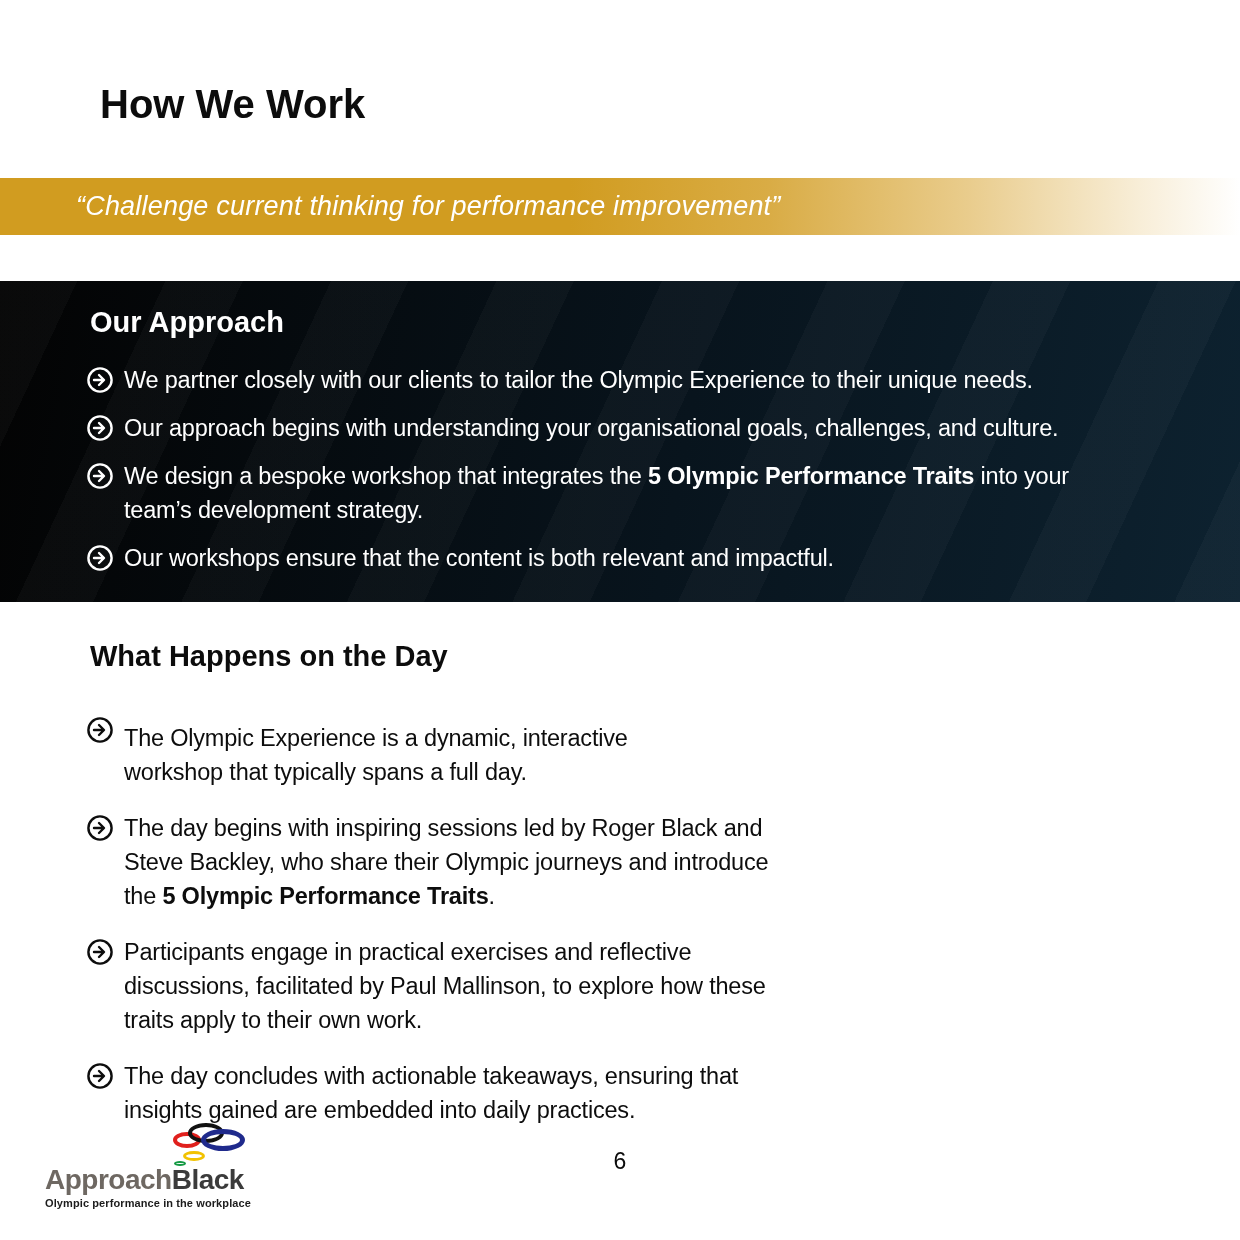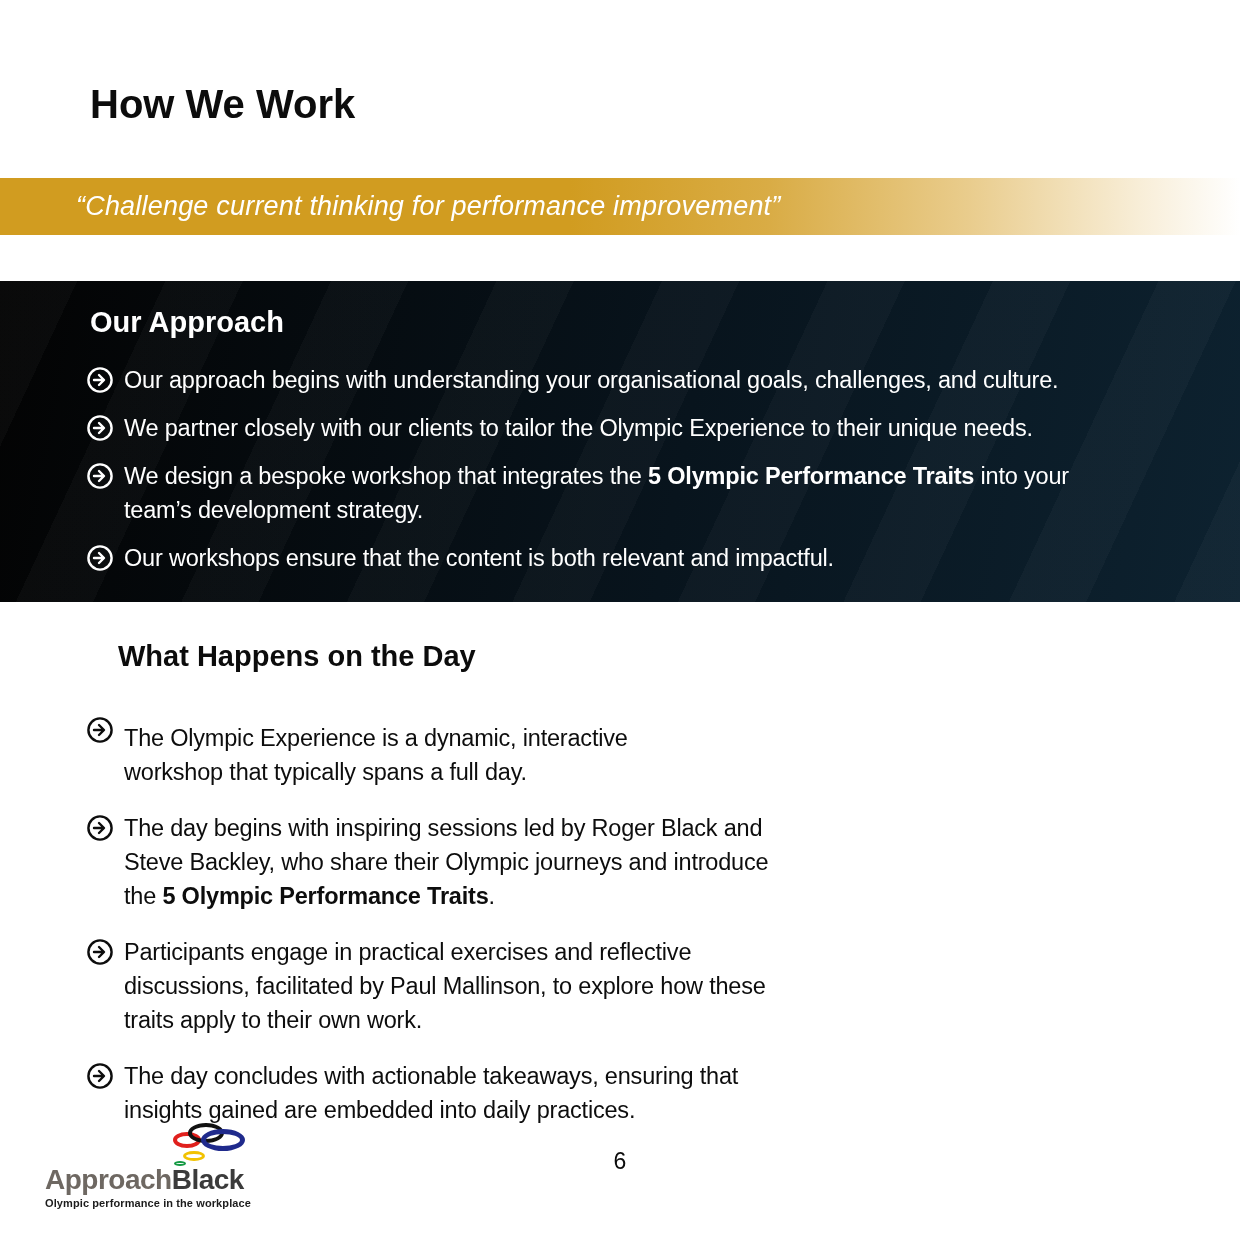--- a/index.html
+++ b/index.html
@@ -3,21 +3,21 @@
 <meta charset="utf-8">
 <style>
   * { margin:0; padding:0; box-sizing:border-box; }
   html,body { width:1240px; height:1240px; }
   body {
     position:relative; overflow:hidden; background:#ffffff;
     font-family:"Liberation Sans", sans-serif; color:#0d0d0d;
   }
 
   .page-title {
-    position:absolute; left:90px; top:82px;
+    position:absolute; left:100px; top:82px;
     font-size:40px; font-weight:bold; color:#0c0c0c;
   }
 
   .quote-banner {
     position:absolute; left:0; top:178px; width:1240px; height:57px;
     background:linear-gradient(90deg,
       #d19c20 0%, #d19c20 46%, #d9ac45 62%, #e9cc8c 78%, #f8eed8 92%, #ffffff 100%);
     display:flex; align-items:center;
   }
   .quote-text {
@@ -44,21 +44,21 @@
   .bullet-item { display:flex; align-items:flex-start; gap:10px; }
   .approach-panel .bullet-item { margin-bottom:14px; }
   .approach-panel .bullet-item .bullet-text {
     font-size:23.5px; line-height:34px; letter-spacing:-0.2px;
   }
   .approach-panel .bullet-item:nth-child(3) .bullet-text { max-width:975px; }
 
   .arrow-circle { width:28px; height:28px; flex:0 0 28px; margin-top:3px; display:block; }
 
   .day-section { position:absolute; left:0; top:640px; width:860px; }
-  .day-heading { margin-left:118px; font-size:29px; font-weight:bold; color:#0c0c0c; }
+  .day-heading { margin-left:90px; font-size:29px; font-weight:bold; color:#0c0c0c; }
   .day-section .bullet-list { margin-top:40px; padding-left:86px; }
   .day-section .bullet-item { margin-bottom:22px; color:#0d0d0d; }
   .day-section .bullet-text {
     font-size:23.5px; line-height:34px; letter-spacing:-0.2px; max-width:650px;
   }
   .day-section .bullet-item:nth-child(1) .bullet-text { max-width:600px;margin-top:8px; }
 
   .footer-logo { position:absolute; left:45px; top:1118px; width:260px; }
   .logo-rings { position:relative; width:220px; height:52px; margin-left:118px; }
   .ring { position:absolute; border-radius:50%; }
@@ -87,28 +87,28 @@
 </div>
 
 <section class="approach-panel">
   <h2 class="approach-heading">Our Approach</h2>
   <ul class="bullet-list">
     <li class="bullet-item">
       <svg class="arrow-circle" viewBox="0 0 28 28">
         <circle cx="14" cy="14" r="11.6" fill="none" stroke="currentColor" stroke-width="2.4"></circle>
         <path d="M8 14h9.5M13 9l5 5-5 5" fill="none" stroke="currentColor" stroke-width="2.4" stroke-linecap="round" stroke-linejoin="round"></path>
       </svg>
-      <span class="bullet-text">Our approach begins with understanding your organisational goals, challenges, and culture.</span>
+      <span class="bullet-text">We partner closely with our clients to tailor the Olympic Experience to their unique needs.</span>
     </li>
     <li class="bullet-item">
       <svg class="arrow-circle" viewBox="0 0 28 28">
         <circle cx="14" cy="14" r="11.6" fill="none" stroke="currentColor" stroke-width="2.4"></circle>
         <path d="M8 14h9.5M13 9l5 5-5 5" fill="none" stroke="currentColor" stroke-width="2.4" stroke-linecap="round" stroke-linejoin="round"></path>
       </svg>
-      <span class="bullet-text">We partner closely with our clients to tailor the Olympic Experience to their unique needs.</span>
+      <span class="bullet-text">Our approach begins with understanding your organisational goals, challenges, and culture.</span>
     </li>
     <li class="bullet-item">
       <svg class="arrow-circle" viewBox="0 0 28 28">
         <circle cx="14" cy="14" r="11.6" fill="none" stroke="currentColor" stroke-width="2.4"></circle>
         <path d="M8 14h9.5M13 9l5 5-5 5" fill="none" stroke="currentColor" stroke-width="2.4" stroke-linecap="round" stroke-linejoin="round"></path>
       </svg>
       <span class="bullet-text"><span>We design a bespoke workshop that integrates the </span><strong>5 Olympic Performance Traits</strong><span> into your team’s development strategy.</span></span>
     </li>
     <li class="bullet-item">
       <svg class="arrow-circle" viewBox="0 0 28 28">

